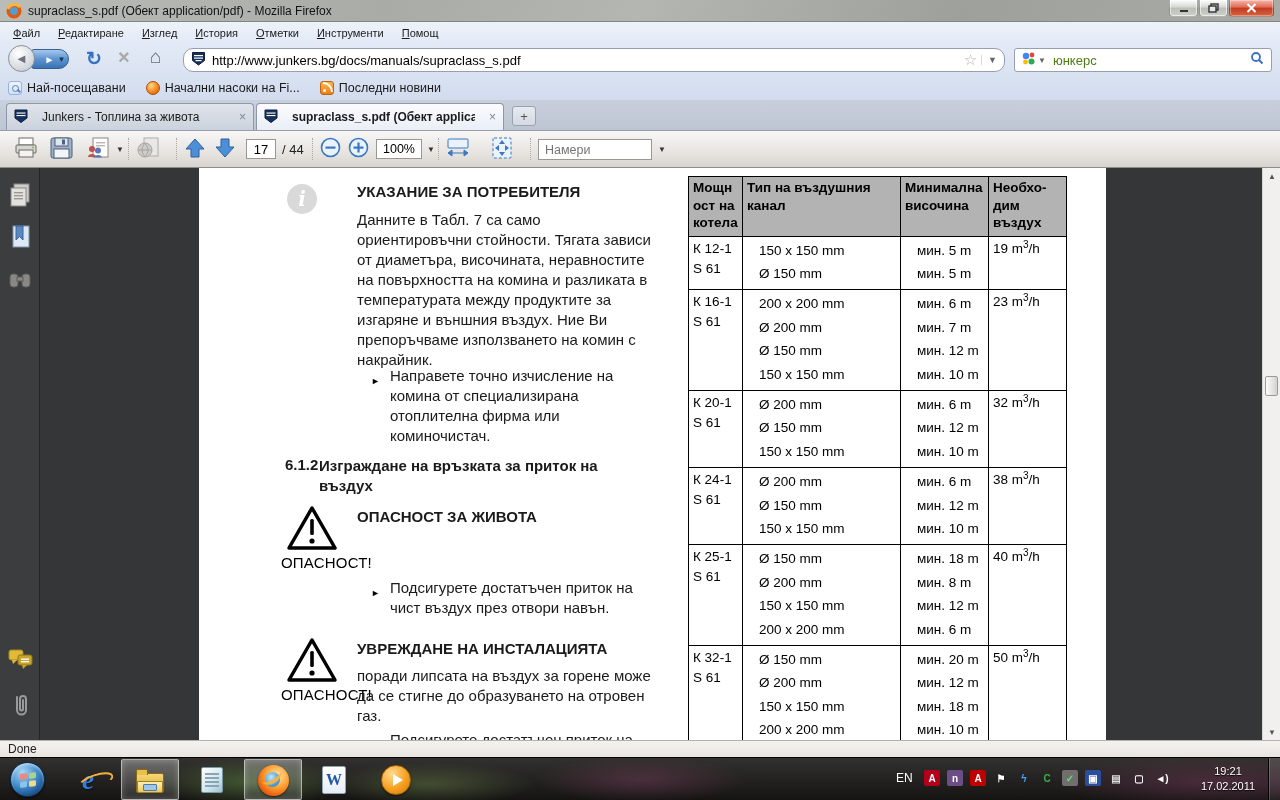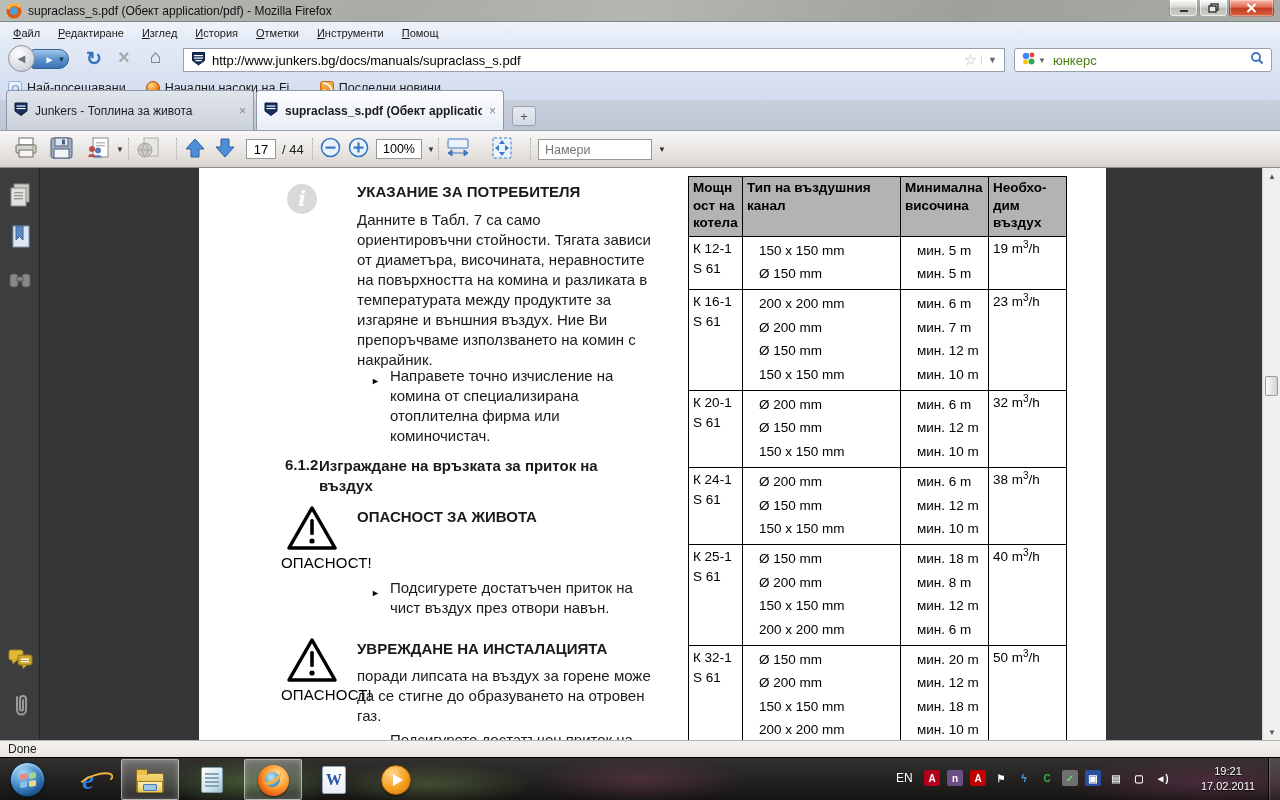--- a/index.html
+++ b/index.html
@@ -37,21 +37,21 @@
     border:1px solid #35618f; border-radius:3px 10px 10px 3px;
     background:linear-gradient(#a6c8ec,#5d94cf 50%,#3b72b4);
     color:#fff; font-size:10px; display:flex; align-items:center; justify-content:center; gap:3px; z-index:1; padding-left:10px; }
   .fwd-btn .caret { color:#17375c; font-size:8px; }
   .nav-glyph { position:absolute; top:47px; font-weight:bold; }
   .reload { left:86px; color:#3672bf; font-size:19px; }
   .stop { left:118px; color:#a9a9a9; font-size:20px; top:46px; }
   .home { left:150px; color:#5f7183; font-size:19px; top:46px; }
 
   .urlbar { position:absolute; left:183px; top:48px; width:822px; height:24px; background:#fff;
-    border:1px solid #97a0ac; border-radius:0; display:flex; align-items:center; }
+    border:1px solid #97a0ac; border-radius:10px; display:flex; align-items:center; }
   .urlbar .shield { margin:0 6px 0 7px; }
   .url-input { flex:1; border:none; outline:none; font-size:13px; color:#000; font-family:"Liberation Sans",sans-serif; background:transparent; }
   .star { color:#b5b5b5; font-size:15px; margin-right:4px; }
   .url-caret { color:#666; font-size:9px; margin-right:7px; border-left:1px solid #d7dbe1; padding-left:6px; }
 
   .searchbox { position:absolute; left:1014px; top:48px; width:258px; height:24px; background:#fff;
     border:1px solid #97a0ac; border-radius:3px; display:flex; align-items:center; }
   .searchbox .g-ico { margin:0 2px 0 6px; }
   .searchbox .eng-caret { color:#666; font-size:8px; margin-right:7px; }
   .search-input { flex:1; border:none; outline:none; font-size:13px; color:#4d7c0f; font-family:"Liberation Sans",sans-serif; background:transparent; }
@@ -69,22 +69,22 @@
     background:#5b84b8; transform:rotate(45deg); }
   .bm-fx { border-radius:50%; background:radial-gradient(circle at 35% 30%,#ffd98a,#f7861b 55%,#c85a06); border:1px solid #a34f10; }
   .bm-rss { background:linear-gradient(#fdb44a,#ef7f17); border:1px solid #c26410; position:relative; }
   .bm-rss::before { content:""; position:absolute; left:2px; bottom:2px; width:3px; height:3px; background:#fff; border-radius:50%; }
   .bm-rss::after { content:""; position:absolute; left:2px; bottom:2px; width:8px; height:8px;
     border:2px solid #fff; border-left:none; border-bottom:none; border-radius:0 10px 0 0; }
 
   
   .tabstrip { position:absolute; left:0; top:100px; width:1280px; height:31px;
     background:linear-gradient(#c9d0dc,#bdc5d3); border-bottom:1px solid #98a0ae; }
-  .tab { position:absolute; bottom:0; height:40px; border:1px solid #8f98a8; border-bottom:none;
-    border-radius:4px 4px 0 0; display:flex; align-items:center; padding:0 7px; gap:7px; font-size:12px; color:#1b1b1b; }
+  .tab { position:absolute; bottom:0; height:27px; border:1px solid #8f98a8; border-bottom:none;
+    border-radius:4px 4px 0 0; display:flex; align-items:center; padding:0 7px; gap:14px; font-size:12px; color:#1b1b1b; }
   .tab.inactive { left:6px; width:248px; background:linear-gradient(#e0e4eb,#ccd2dc); }
   .tab.active { left:256px; width:248px; background:linear-gradient(#fbfcfe,#e9eef7); font-weight:bold; }
   .tab .lbl { flex:1; white-space:nowrap; overflow:hidden; }
   .tab .x { color:#7e8591; font-size:12px; font-weight:normal; }
   .newtab-btn { position:absolute; left:512px; bottom:4px; width:24px; height:20px; border:1px solid #9aa2b0;
     border-radius:3px; background:linear-gradient(#e7ebf1,#d4dae3); color:#555; font-size:13px;
     display:flex; align-items:center; justify-content:center; }
 
   
   .pdftoolbar { position:absolute; left:0; top:131px; width:1280px; height:37px;

